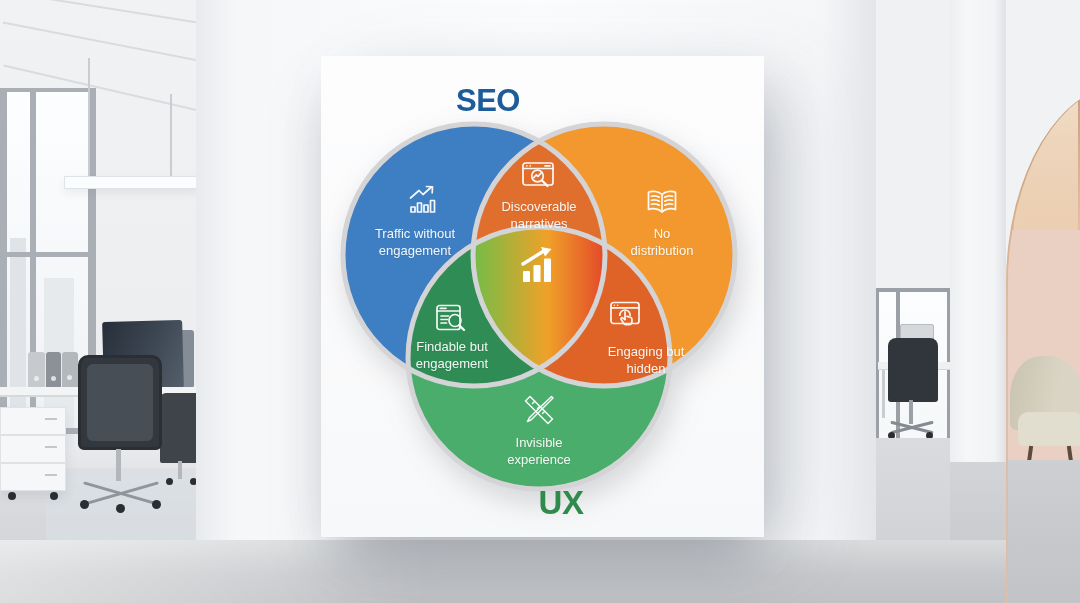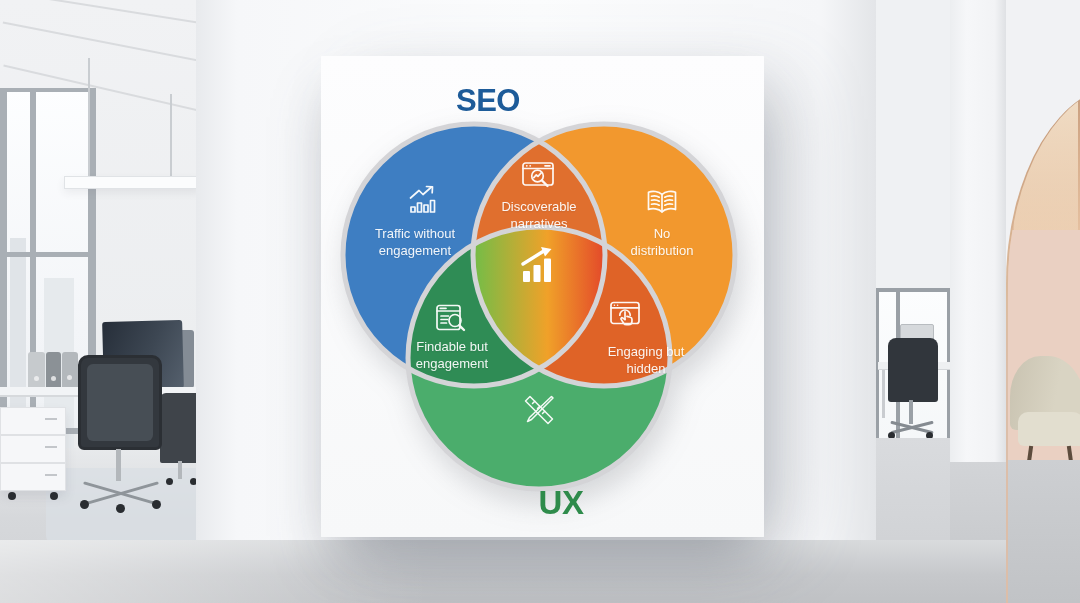--- a/index.html
+++ b/index.html
@@ -344,15 +344,16 @@
     </div>
     <div class="vcap" style="left:304px;top:288px;width:80px;margin-left:21px;">Engaging but hidden</div>
 
     <div class="vicon" style="left:218px;top:337px;">
       <svg width="34" height="34" viewBox="0 0 34 34" class="lineart" style="stroke-width:1.5">
         <path d="M3.5 8 L8 3.5 L30.5 26 L26 30.5 Z"></path>
         <path d="M10.5 10.5 L12.8 8.2 M15.5 15.5 L17.8 13.2 M20.5 20.5 L22.8 18.2"></path>
         <path d="M29.5 3.5 L31 5 L9.5 26.5 L5.5 28.5 L7.5 24.5 Z"></path>
       </svg>
     </div>
+    <div class="vcap" style="left:218px;top:379px;width:96px;">Invisible experience</div>
 
   </div>
 </div>
 
 </body></html>

